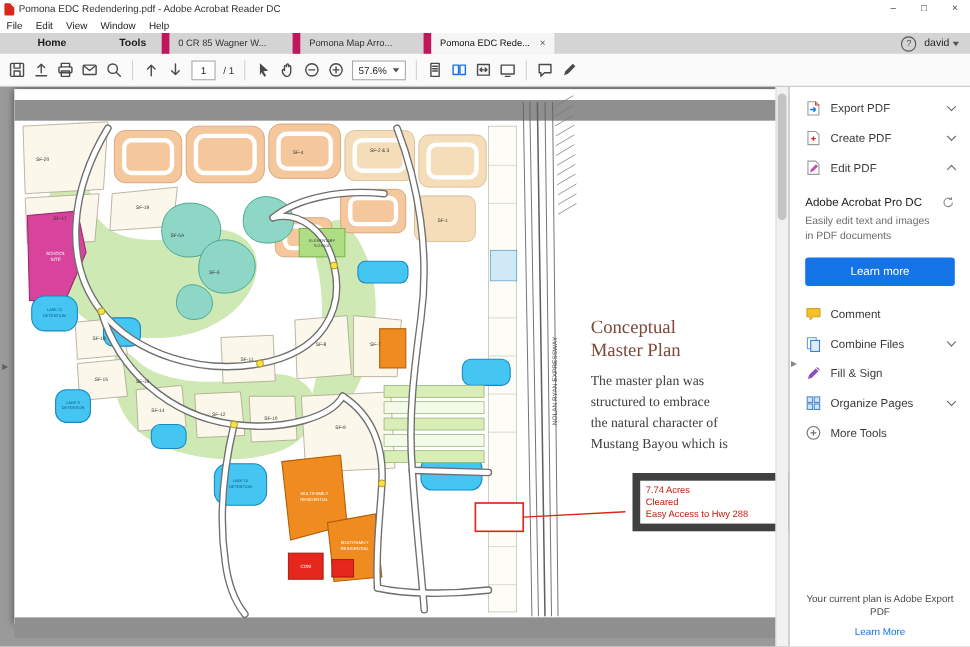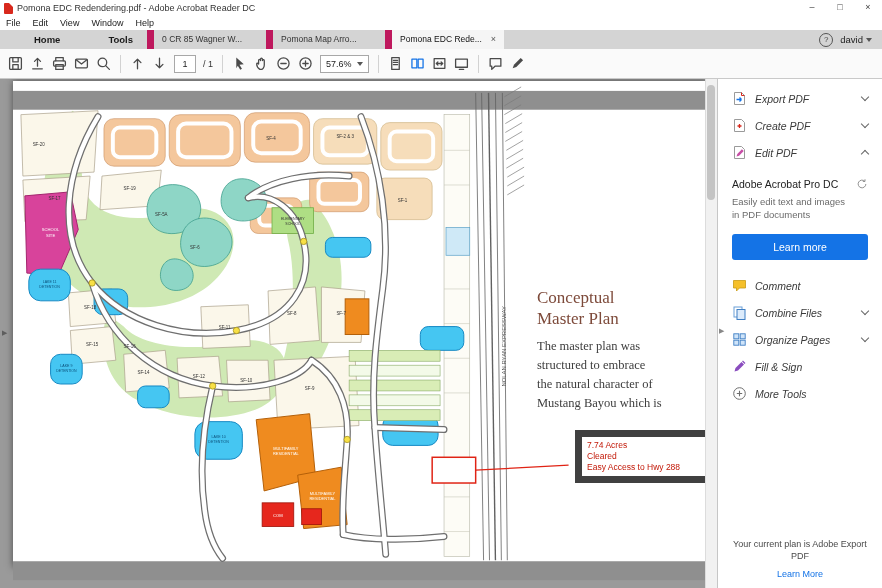--- a/index.html
+++ b/index.html
@@ -47,21 +47,21 @@
   .pdf-title{position:absolute;left:524px;top:206px;font-family:"Liberation Serif",serif;font-size:17px;color:#7d4a3a;line-height:21px;}
   .pdf-body{position:absolute;left:524px;top:256px;font-family:"Liberation Serif",serif;font-size:12.5px;color:#3d3d3d;line-height:19px;}
   .annotation{position:absolute;left:562px;top:349px;width:122px;border:7px solid #404040;padding:3px 5px;font-size:8.5px;line-height:11px;color:#c21807;background:transparent;}
   .left-toggle{position:absolute;left:2px;top:250px;color:#5e5e5e;font-size:7px;}
   .vscroll{position:absolute;right:0;top:0;bottom:0;width:11px;background:#f1f1f1;border-left:1px solid #dcdcdc;}
   .vthumb{position:absolute;top:6px;left:1px;width:8px;height:115px;background:#c4c4c4;border-radius:4px;}
 
   
   .sidebar{width:164px;background:#fff;border-left:1px solid #c6c6c6;position:relative;padding-top:6px;font-size:10.5px;flex:none;}
   .sb-toggle{position:absolute;left:1px;top:248px;color:#888;font-size:7px;}
-  .sb-item{display:flex;align-items:center;gap:8px;height:27px;padding:0 14px;color:#3a3a3a;font-style:italic;}
+  .sb-item{display:flex;align-items:center;gap:8px;height:27px;padding:0 14px;color:#3a3a3a;}
   .sicon{width:15px;height:15px;flex:none;}
   .chev{width:5px;height:5px;border-right:1.4px solid #666;border-bottom:1.4px solid #666;margin-left:auto;flex:none;}
   .chev.down{transform:rotate(45deg);margin-top:-3px;}
   .chev.up{transform:rotate(-135deg);margin-top:3px;}
   .promo{padding:12px 14px 0;}
   .promo-head{display:flex;align-items:flex-start;}
   .promo-title{font-weight:400;font-size:10.5px;color:#222;}
   .promo-desc{font-size:9.5px;color:#6b6b6b;line-height:13px;margin-top:5px;width:120px;}
   .learn-btn{margin:13px 14px 12px;height:26px;background:#1473e6;color:#fff;font-size:10.5px;border-radius:3px;display:flex;align-items:center;justify-content:center;}
   .sb-footer{position:absolute;bottom:8px;left:0;right:0;text-align:center;font-size:9px;color:#4a4a4a;line-height:12px;}
@@ -460,37 +460,37 @@
       <div class="sb-item">
         <svg class="sicon" viewBox="0 0 15 15">
             <rect x="2" y="2" width="8" height="10" fill="#fff" stroke="#6b9fd8" stroke-width="1"></rect>
             <rect x="5" y="4.5" width="8" height="10" fill="#dcebfb" stroke="#3f7fc4" stroke-width="1"></rect>
           </svg>
         <span>Combine Files</span>
         <span class="chev down"></span>
       </div>
       <div class="sb-item">
         <svg class="sicon" viewBox="0 0 15 15">
+            <path d="M2.5 12.5l1-3.5 6-6 2.5 2.5-6 6z" fill="#8a4dbf" stroke="none"></path>
+            <path d="M10.5 2l2.5 2.5" stroke="#8a4dbf" stroke-width="1.2"></path>
+          </svg>
+        <span>Fill &amp; Sign</span>
+      </div>
+      <div class="sb-item">
+        <svg class="sicon" viewBox="0 0 15 15">
             <rect x="1.8" y="1.8" width="5" height="5" fill="#cfe4f9" stroke="#3f7fc4" stroke-width="0.9"></rect>
             <rect x="8.2" y="1.8" width="5" height="5" fill="#cfe4f9" stroke="#3f7fc4" stroke-width="0.9"></rect>
             <rect x="1.8" y="8.2" width="5" height="5" fill="#cfe4f9" stroke="#3f7fc4" stroke-width="0.9"></rect>
             <rect x="8.2" y="8.2" width="5" height="5" fill="#cfe4f9" stroke="#3f7fc4" stroke-width="0.9"></rect>
           </svg>
         <span>Organize Pages</span>
         <span class="chev down"></span>
       </div>
       <div class="sb-item">
         <svg class="sicon" viewBox="0 0 15 15">
-            <path d="M2.5 12.5l1-3.5 6-6 2.5 2.5-6 6z" fill="#8a4dbf" stroke="none"></path>
-            <path d="M10.5 2l2.5 2.5" stroke="#8a4dbf" stroke-width="1.2"></path>
-          </svg>
-        <span>Fill &amp; Sign</span>
-      </div>
-      <div class="sb-item">
-        <svg class="sicon" viewBox="0 0 15 15">
             <circle cx="7.5" cy="7.5" r="5.8" fill="none" stroke="#6e6e6e" stroke-width="1"></circle>
             <path d="M7.5 4.8v5.4 M4.8 7.5h5.4" stroke="#6e6e6e" stroke-width="1.1"></path>
           </svg>
         <span>More Tools</span>
       </div>
 
       <div class="sb-footer">
         <div>Your current plan is Adobe Export</div>
         <div>PDF</div>
         <span class="footer-link">Learn More</span>

